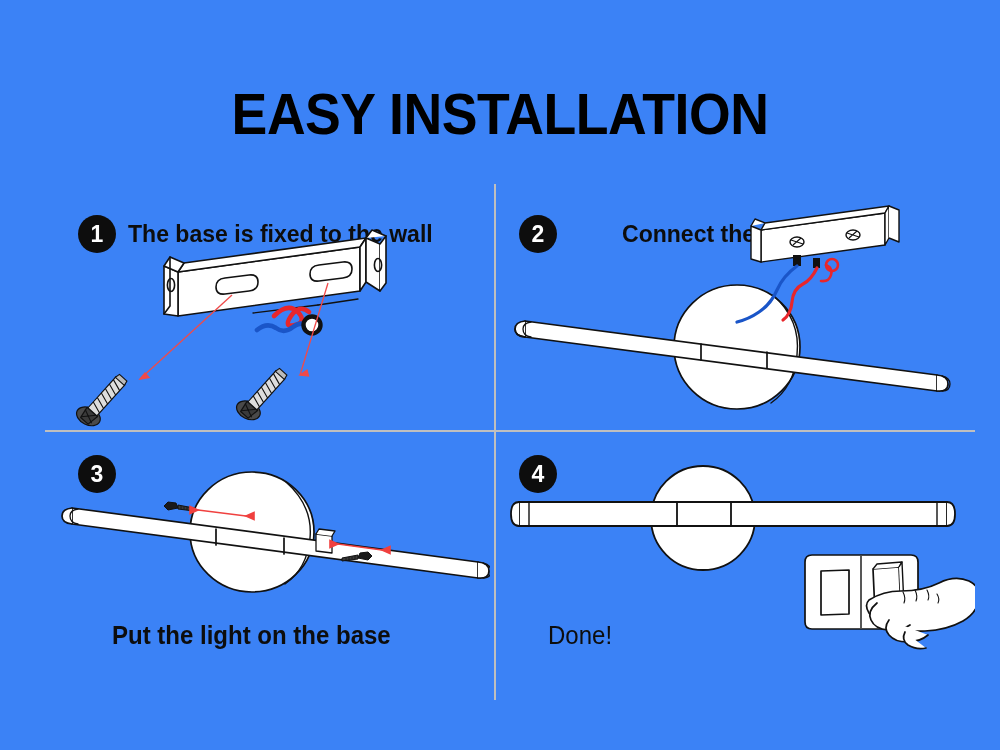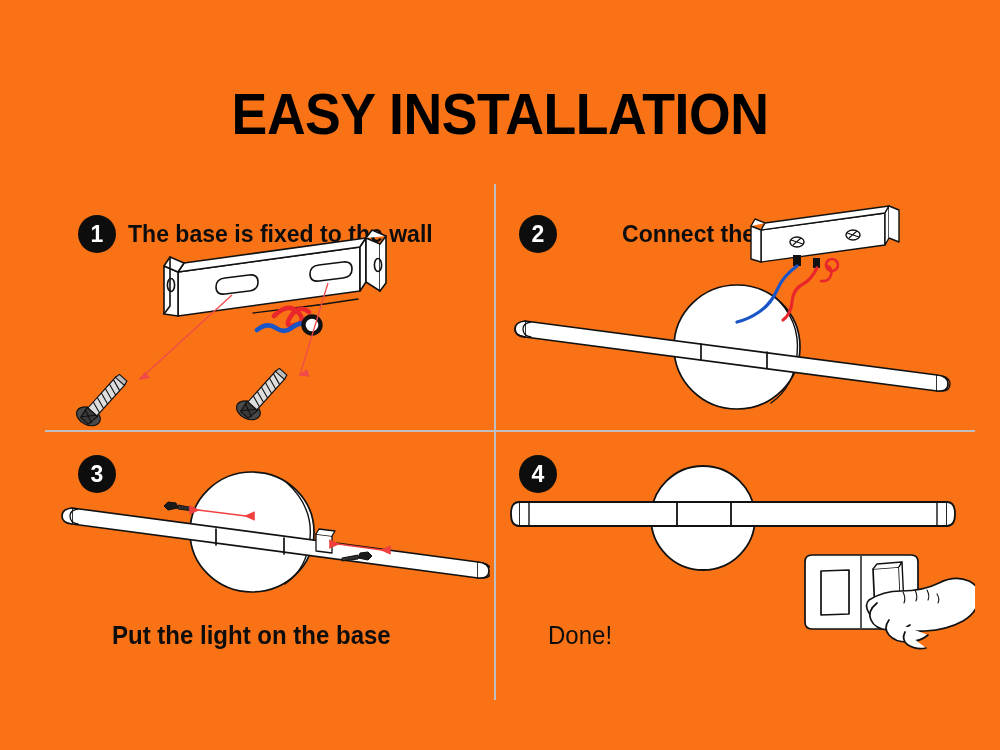--- a/index.html
+++ b/index.html
@@ -9,21 +9,21 @@
     background: #ffffff;
   }
   body {
     font-family: "Liberation Sans", sans-serif;
     color: #000000;
   }
   #page {
     position: relative;
     width: 1000px;
     height: 750px;
-    background: #f97316;
+    background: #3b82f6;
     overflow: hidden;
   }
   
   #title {
     position: absolute;
     left: 0;
     top: 86px;
     width: 1000px;
     text-align: center;
     font-size: 57px;

